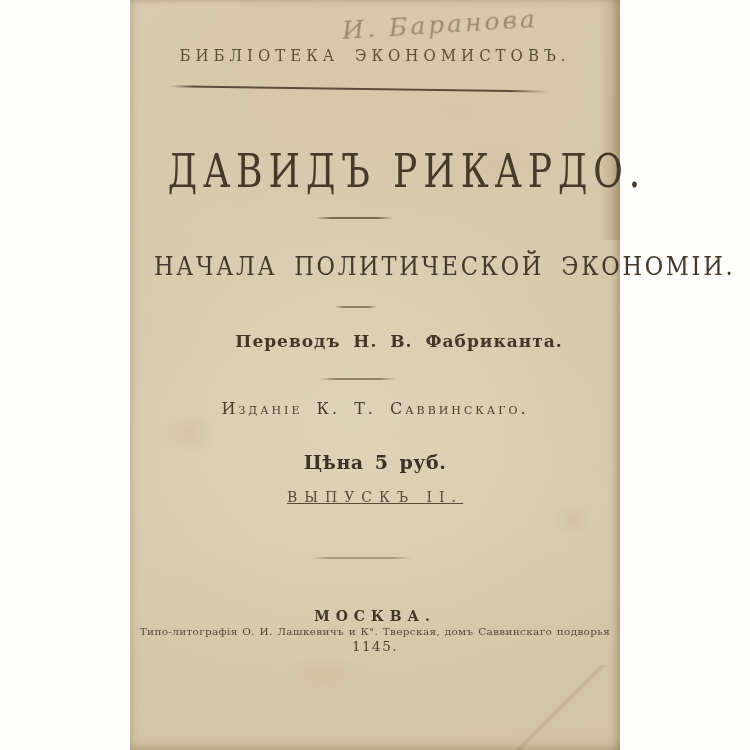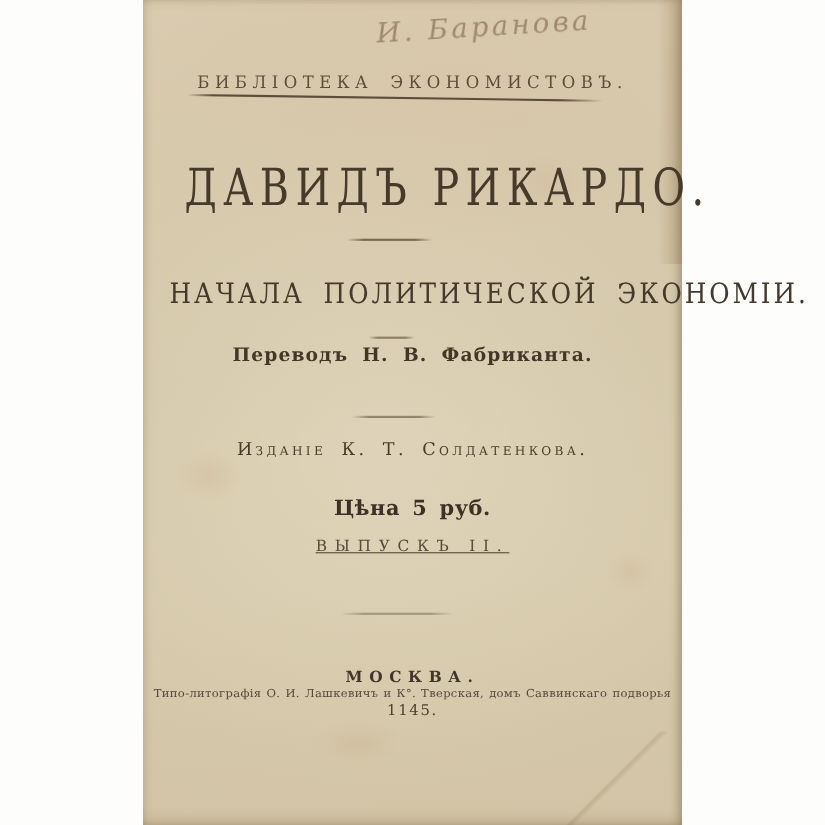--- a/index.html
+++ b/index.html
@@ -44,21 +44,21 @@
   .inscription{
     left:150px;top:10px;width:320px;
     font-style:italic;
     font-size:25px;letter-spacing:3px;
     color:rgba(146,121,92,.8);
     transform:rotate(-3.5deg);
     filter:blur(.4px);
     text-align:center;
   }
   .series{
-    top:66px;
+    top:47px;
     font-size:15px;letter-spacing:5px;word-spacing:6px;
     color:#5d4e3c;
     transform:scaleY(1.05);
   }
   .series-rule{
     position:absolute;left:40px;top:88px;width:378px;height:2px;
     background:linear-gradient(to right, rgba(70,56,40,0) 0%, rgba(70,56,40,.85) 6%, rgba(70,56,40,.85) 90%, rgba(70,56,40,0) 100%);
     transform:rotate(0.8deg);
   }
   .title{
@@ -69,23 +69,24 @@
     transform-origin:48% top;
   }
   .subtitle{
     top:252px;
     font-size:25px;letter-spacing:3px;word-spacing:8px;
     color:#45392b;
     transform:scale(.9,1.02);
     transform-origin:49% top;
   }
   .translator{
-    top:313px;
+    top:331px;
     font-size:17px;font-weight:bold;letter-spacing:1px;word-spacing:6px;
     color:#453728;
+    padding-left:24px;
   }
   .edition{
     top:399px;
     font-size:16px;font-variant:small-caps;letter-spacing:3px;word-spacing:6px;
     color:#4a3c2c;
   }
   .price{
     top:451px;
     font-size:19px;font-weight:bold;letter-spacing:.5px;word-spacing:4px;
     color:#3c3124;
@@ -141,21 +142,21 @@
     <div class="rule d1"></div>
 
     <div class="txt subtitle">НАЧАЛА ПОЛИТИЧЕСКОЙ ЭКОНОМІИ.</div>
 
     <div class="rule d2"></div>
 
     <div class="txt translator">Переводъ Н. В. Фабриканта.</div>
 
     <div class="rule d3"></div>
 
-    <div class="txt edition">Изданіе К. Т. Солдатенкова.</div>
+    <div class="txt edition">Изданіе К. Т. Саввинскаго.</div>
 
     <div class="txt price">Цѣна 5 руб.</div>
 
     <div class="txt issue">ВЫПУСКЪ II.</div>
 
     <div class="rule d4"></div>
 
     <div class="txt city">МОСКВА.</div>
 
     <div class="txt printer">Типо-литографія О. И. Лашкевичъ и К°. Тверская, домъ Саввинскаго подворья</div>

